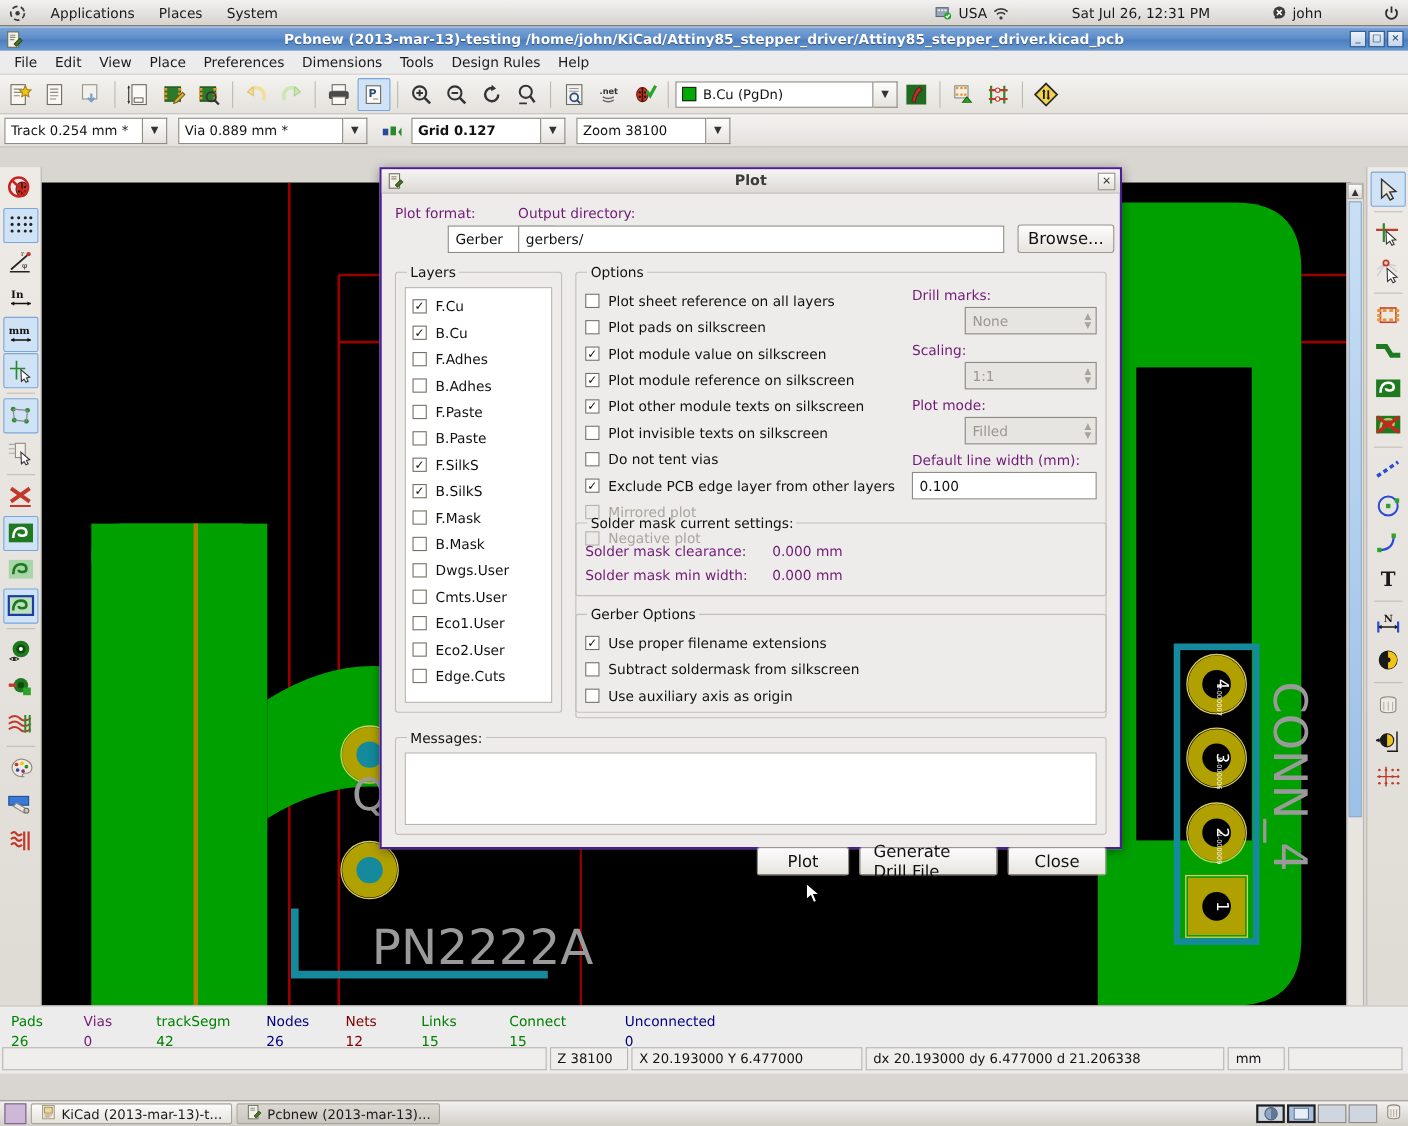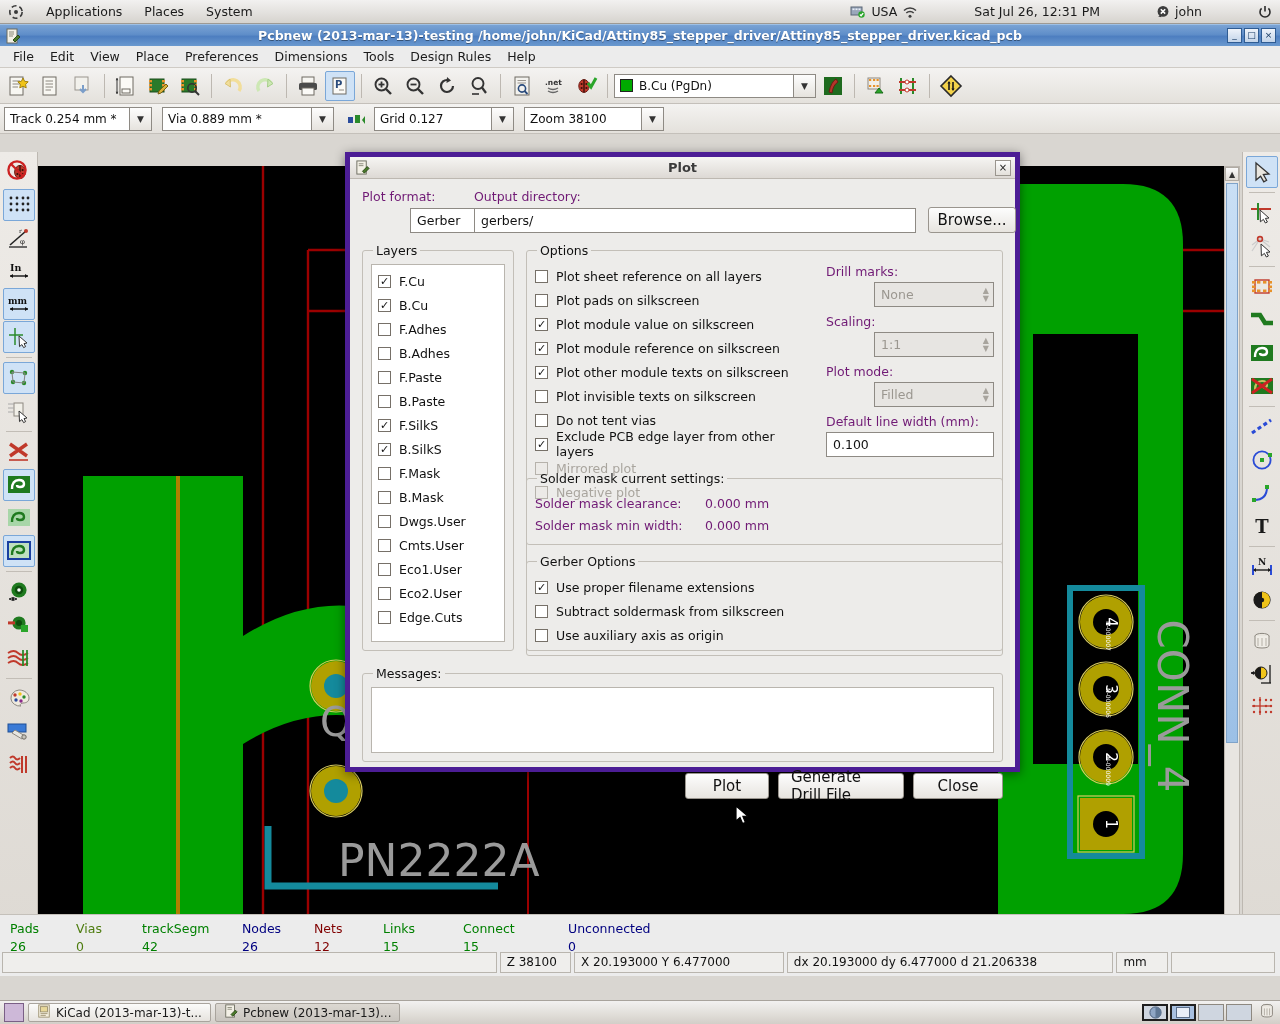--- a/index.html
+++ b/index.html
@@ -147,21 +147,21 @@
     max-width:200px; white-space:nowrap; overflow:hidden;
   }
   .task-item.active { background:linear-gradient(to bottom,#dcd8d2,#c9c5bf); }
   .tb-right { margin-left:auto; display:flex; align-items:center; gap:2px; }
   .ws { width:26px; height:17px; border:1px solid #8d8880; background:#cfd6e0; }
   .ws.sel { border:2px solid #222; }
 
   
   #plot-dialog {
     position:absolute; left:345px; top:128px; width:675px; height:620px;
-    background:#edecea; border:5px solid #4c1d95;
+    background:#edecea; border:2px solid #4c1d95;
     box-shadow:0 2px 10px rgba(0,0,0,.45);
     font-size:12.5px; color:#111;
   }
   #plot-title {
     height:22px; position:relative;
     background:linear-gradient(to bottom,#f6f5f3,#ddd9d4);
     border-bottom:1px solid #bdb8b1; display:flex; align-items:center;
   }
   #plot-title .pt-icon { width:15px; height:15px; margin-left:5px; }
   #plot-title .pt-label {
@@ -511,21 +511,21 @@
       </span>
       <span style="width:4px"></span>
       <span class="tbtn">
         <svg width="22" height="22" viewBox="0 0 22 22">
           <rect x="2" y="9" width="5" height="6" fill="#2a4b9c"></rect>
           <rect x="9" y="7" width="5" height="8" fill="#2a8a2a"></rect>
           <path d="M16 12 l3-4 v8z" fill="#2a8a2a"></path>
         </svg>
       </span>
       <span class="combo-wrap">
-        <span class="combo" style="width:118px;">
+        <span class="combo" style="width:118px;font-weight:bold;">
           <span>Grid 0.127</span>
         </span>
         <span class="combo-arrow">▼</span>
       </span>
       <span style="width:6px"></span>
       <span class="combo-wrap">
         <span class="combo" style="width:118px;">
           <span>Zoom 38100</span>
         </span>
         <span class="combo-arrow">▼</span>
@@ -915,21 +915,21 @@
         </div>
       </div>
     </div>
 
     <div id="statusbar">
       <div id="stat-counts">
         <div class="stat-col" style="width:66px;color:#008000;">
           <span class="k">Pads</span>
           <span class="v">26</span>
         </div>
-        <div class="stat-col" style="width:66px;color:#4d7c0f;">
+        <div class="stat-col" style="width:66px;color:#701a75;">
           <span class="k">Vias</span>
           <span class="v">0</span>
         </div>
         <div class="stat-col" style="width:100px;color:#008000;">
           <span class="k">trackSegm</span>
           <span class="v">42</span>
         </div>
         <div class="stat-col" style="width:72px;color:#000080;">
           <span class="k">Nodes</span>
           <span class="v">26</span>

